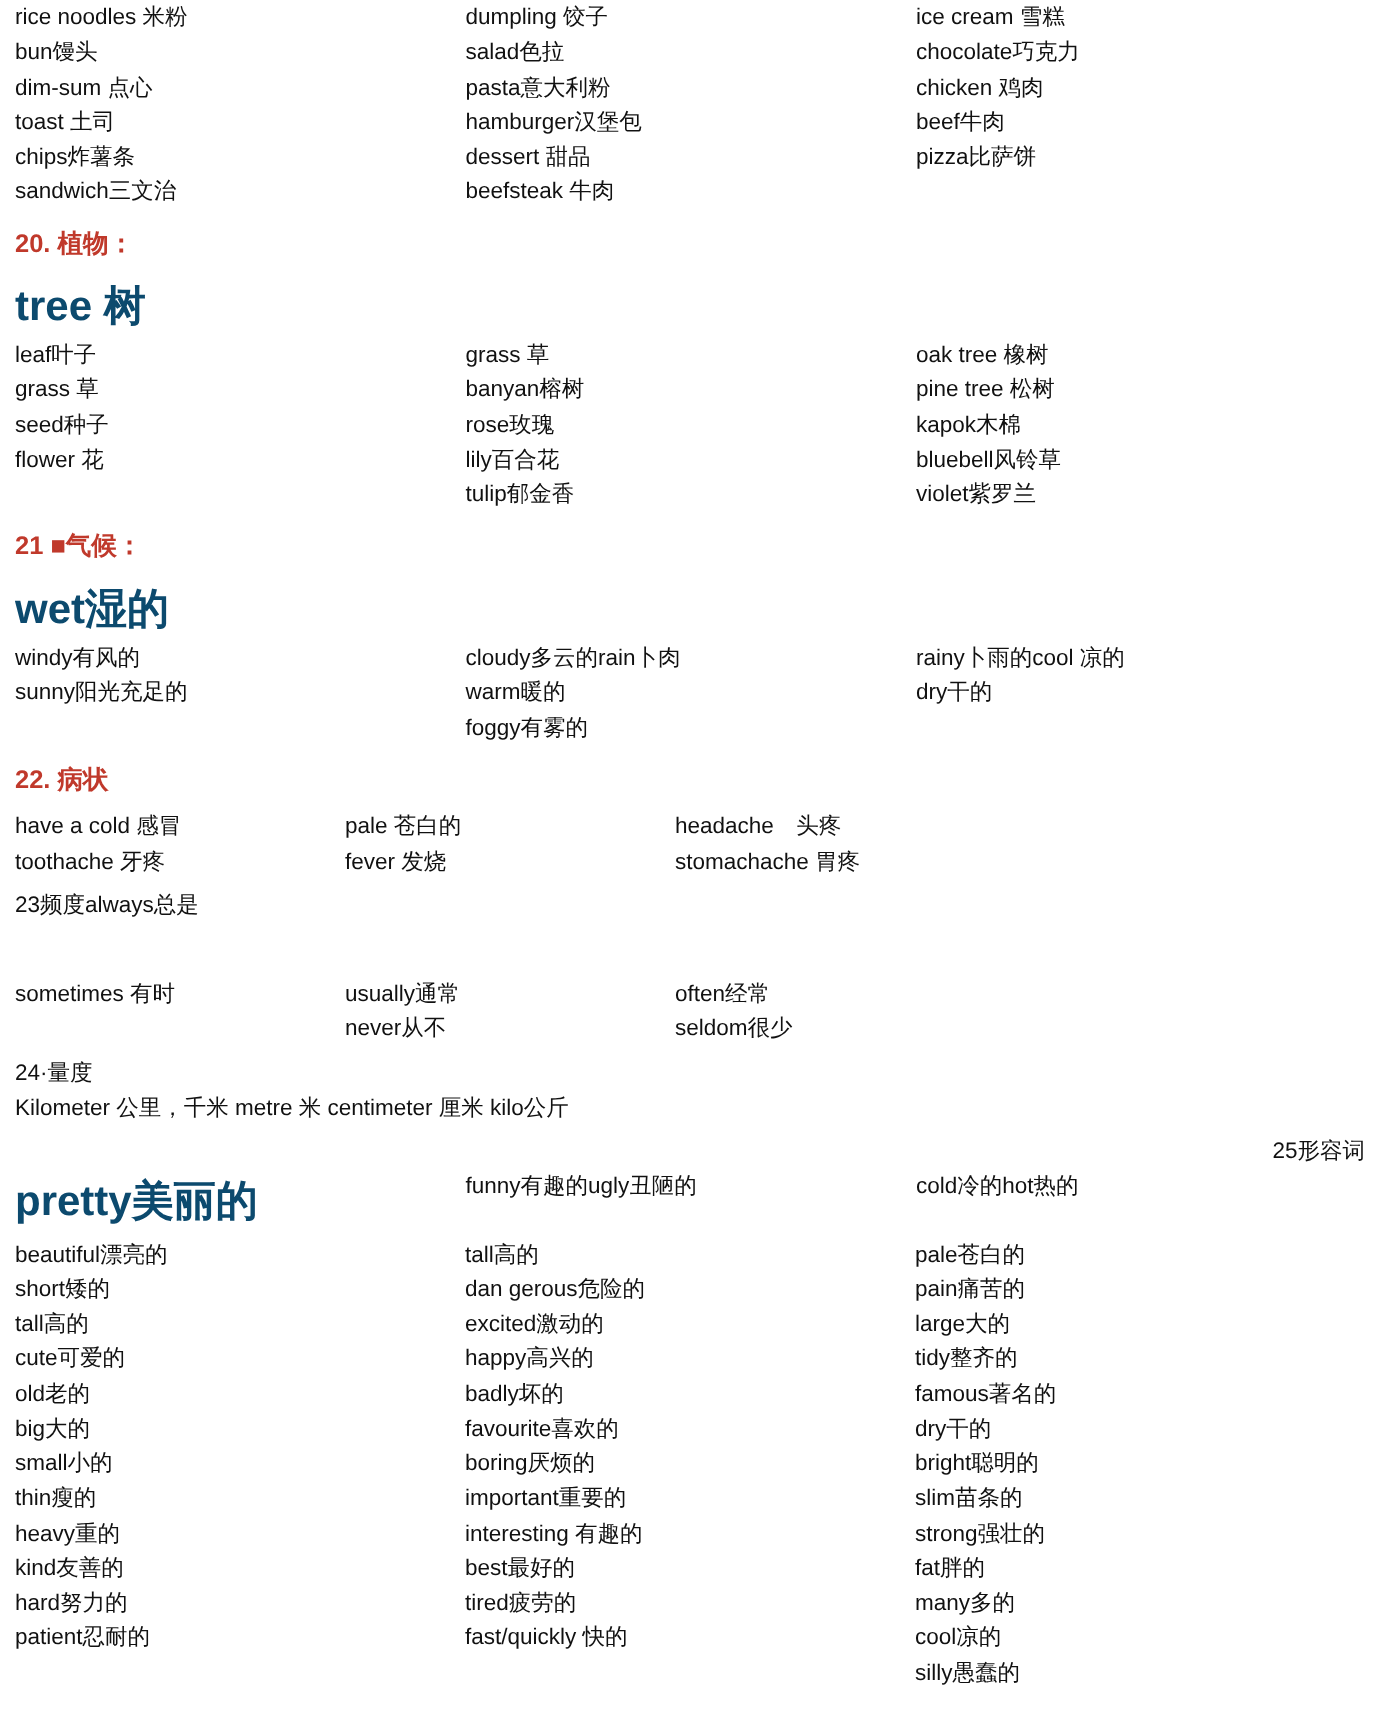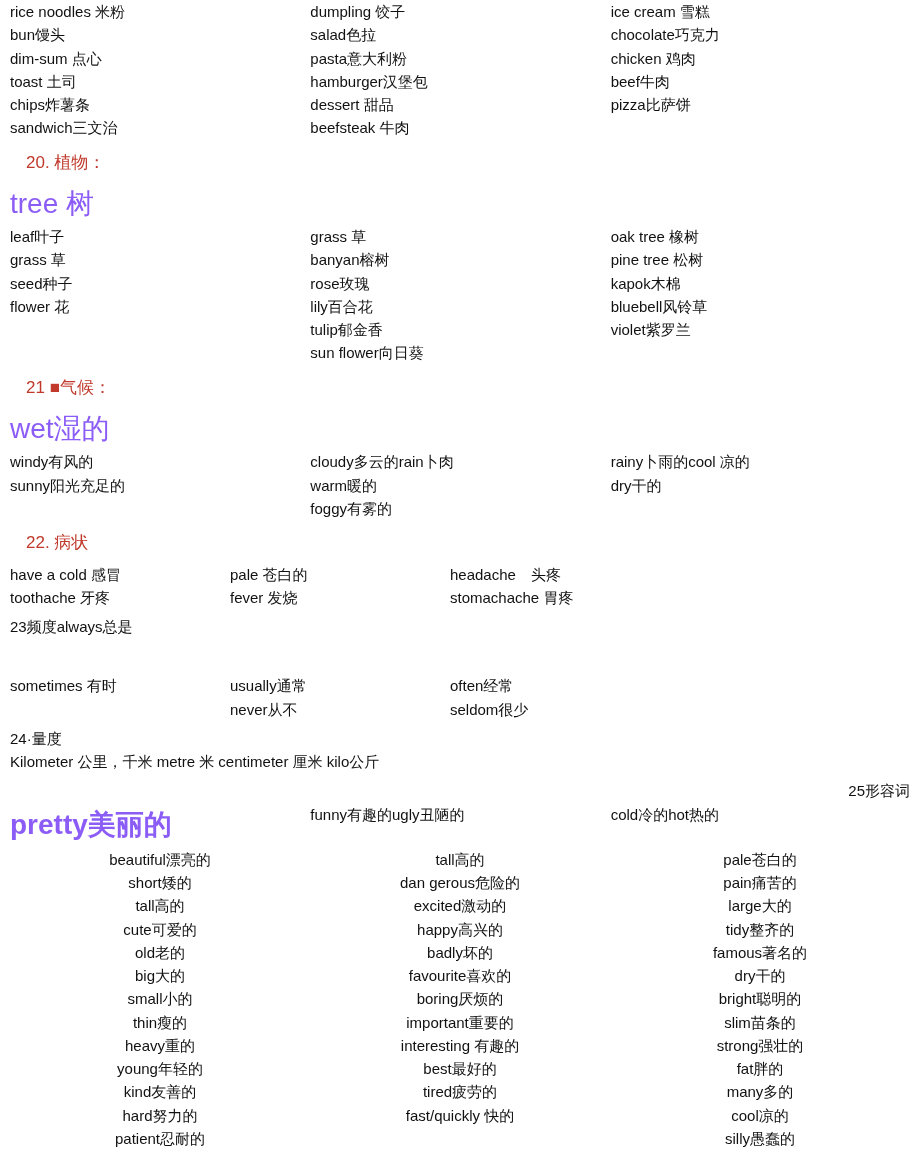--- a/index.html
+++ b/index.html
@@ -7,27 +7,27 @@
       font-family: Arial, sans-serif;
       font-size: 15px;
       color: #111;
       background: #fff;
       padding: 0 10px;
       line-height: 1.55;
     }
     .section-header {
       color: #c0392b;
       font-size: 17px;
-      font-weight: normal;
-      margin: 10px 0 6px 16px;
+      font-weight: bold;
+      margin: 10px 0 6px 0;
     }
     .big-word {
-      color: #8b5cf6;
+      color: #0c4a6e;
       font-size: 28px;
-      font-weight: normal;
+      font-weight: bold;
     }
     .three-col {
       display: grid;
       grid-template-columns: 1fr 1fr 1fr;
       gap: 1px;
       margin-bottom: 2px;
     }
     .col { vertical-align: top; }
     .section-block { margin-bottom: 6px; }
     .disease-row {
@@ -35,27 +35,26 @@
       grid-template-columns: 220px 220px 1fr;
       gap: 0;
     }
     .freq-row {
       display: grid;
       grid-template-columns: 220px 220px 1fr;
       margin-top: 36px;
     }
     .adj-big {
       font-size: 28px;
-      color: #8b5cf6;
+      color: #0c4a6e;
       font-weight: bold;
     }
     .adj-three-col {
       display: grid;
       grid-template-columns: 1fr 1fr 1fr;
-      text-align: center;
     }
   </style>
 </head>
 <body>
 
 <div class="section-block">
   <div class="three-col">
     <div class="col">
         <div>rice noodles 米粉</div>
         <div>bun馒头</div>
@@ -92,21 +91,20 @@
         <div>grass 草</div>
         <div>seed种子</div>
         <div>flower 花</div>
       </div>
     <div class="col">
         <div>grass 草</div>
         <div>banyan榕树</div>
         <div>rose玫瑰</div>
         <div>lily百合花</div>
         <div>tulip郁金香</div>
-        <div>sun flower向日葵</div>
       </div>
     <div class="col">
         <div>oak tree 橡树</div>
         <div>pine tree 松树</div>
         <div>kapok木棉</div>
         <div>bluebell风铃草</div>
         <div>violet紫罗兰</div>
         <div></div>
       </div>
   </div>
@@ -184,21 +182,20 @@
     <div class="col">
         <div>beautiful漂亮的</div>
         <div>short矮的</div>
         <div>tall高的</div>
         <div>cute可爱的</div>
         <div>old老的</div>
         <div>big大的</div>
         <div>small小的</div>
         <div>thin瘦的</div>
         <div>heavy重的</div>
-        <div>young年轻的</div>
         <div>kind友善的</div>
         <div>hard努力的</div>
         <div>patient忍耐的</div>
       </div>
     <div class="col">
         <div>tall高的</div>
         <div>dan gerous危险的</div>
         <div> excited激动的</div>
         <div>happy高兴的</div>
         <div>badly坏的</div>

